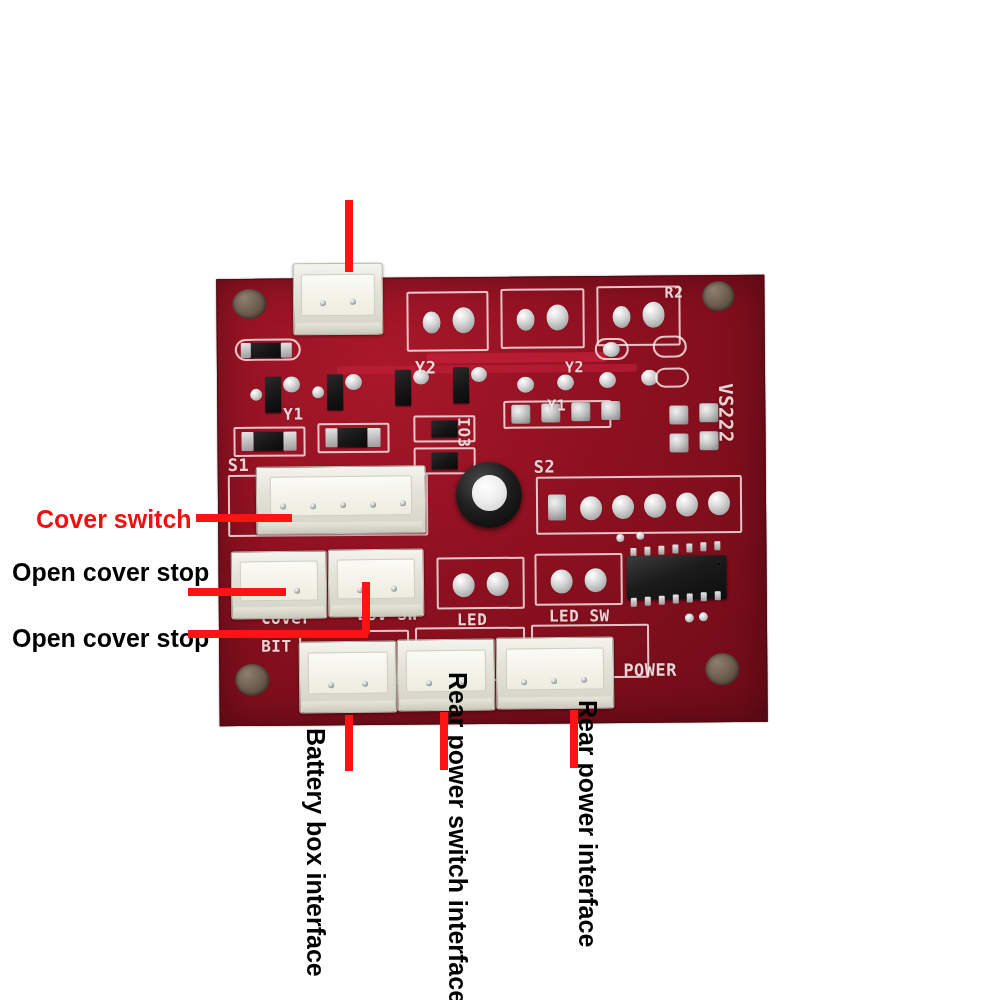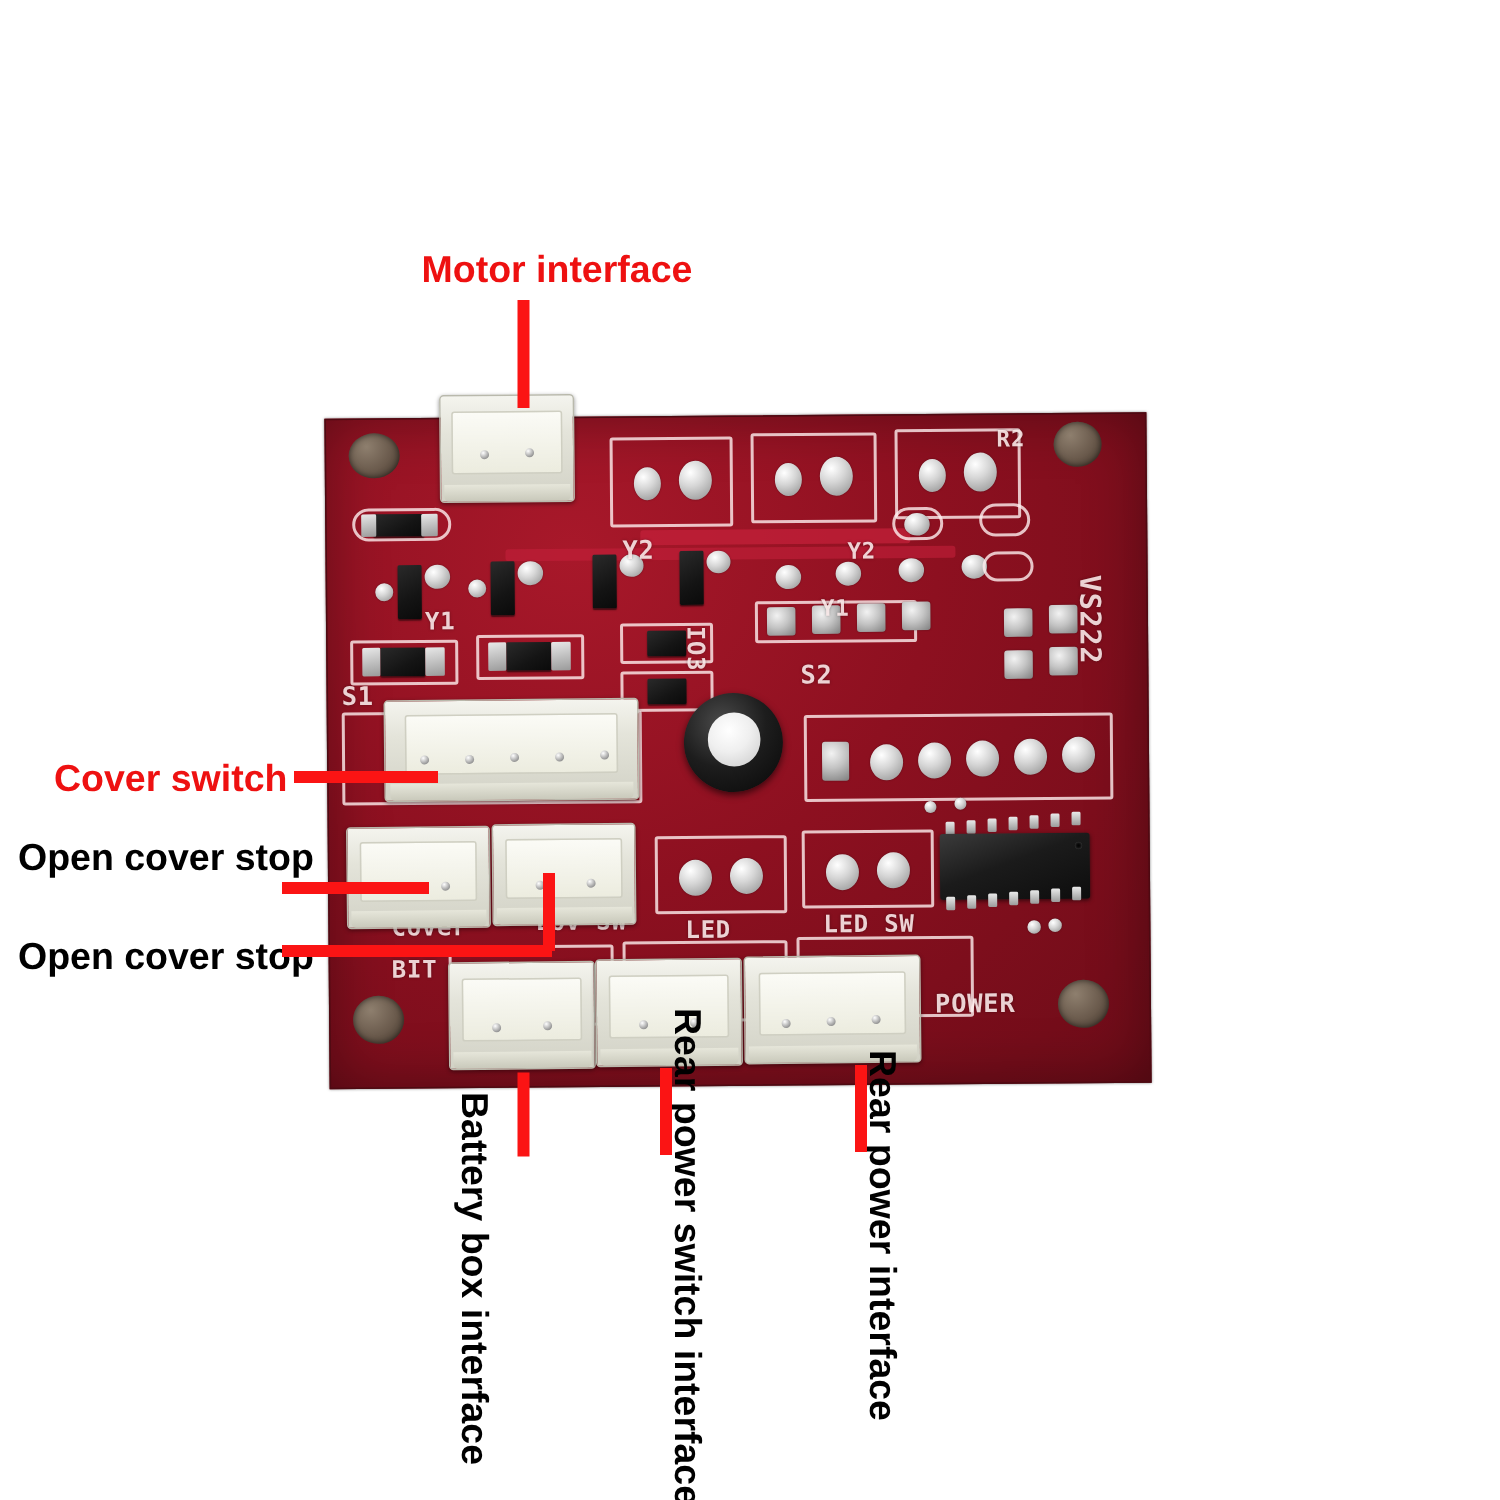--- a/index.html
+++ b/index.html
@@ -319,21 +319,21 @@
     <div class="cap" style="left:238px; top:185px; width:66px; height:66px;">
       <div class="top"></div>
     </div>
 
     <span class="silk" style="left:66px;  top:126px; font-size:16px;">Y1</span>
     <span class="silk" style="left:198px; top:80px;  font-size:17px;">Y2</span>
     <span class="silk" style="left:330px; top:120px; font-size:15px;">Y1</span>
     <span class="silk" style="left:348px; top:82px;  font-size:15px;">Y2</span>
     <span class="silk" style="left:256px; top:140px; font-size:16px; transform:rotate(90deg); transform-origin:left top;">IO3</span>
     <span class="silk" style="left:10px;  top:176px; font-size:17px;">S1</span>
-    <span class="silk" style="left:316px; top:164px; font-size:17px;">S2</span>
+    <span class="silk" style="left:316px; top:180px; font-size:17px;">S2</span>
     <span class="silk" style="left:42px;  top:330px; font-size:16px;">Cover</span>
     <span class="silk" style="left:138px; top:327px; font-size:16px;">Lov SW</span>
     <span class="silk" style="left:42px;  top:358px; font-size:16px;">BIT</span>
     <span class="silk" style="left:238px; top:333px; font-size:16px;">LED</span>
     <span class="silk" style="left:330px; top:330px; font-size:16px;">LED SW</span>
     <span class="silk" style="left:404px; top:384px; font-size:17px;">POWER</span>
     <span class="silk" style="left:520px; top:108px; font-size:19px; transform:rotate(90deg); transform-origin:left top;">VS222</span>
     <span class="silk" style="left:448px; top:8px;  font-size:15px;">R2</span>
 
     <div class="trace" style="left:80px;  top:352px; width:110px; height:54px;"></div>
@@ -387,21 +387,20 @@
   </div>
 
   <div class="conn" style="left:496px; top:637px; width:118px; height:72px; transform:rotate(-0.6deg);">
     <div class="cavity"></div>
     <div class="lip"></div>
     <div class="connpin" style="left:24px; top:41px;"></div>
     <div class="connpin" style="left:54px; top:40px;"></div>
     <div class="connpin" style="left:84px; top:39px;"></div>
   </div>
 
-  <div class="lbl red" style="left:281px; top:166px; font-size:25px;">Motor interface</div>
   <div class="pointer" style="left:345px; top:200px; width:8px; height:72px;"></div>
 
   <div class="lbl red" style="left:36px; top:505px; font-size:25px;">Cover switch</div>
   <div class="pointer" style="left:196px; top:514px; width:96px; height:8px;"></div>
 
   <div class="lbl black" style="left:12px; top:558px; font-size:25px;">
     <div>Open cover stop</div>
   </div>
   <div class="pointer" style="left:188px; top:588px; width:98px; height:8px;"></div>
 

